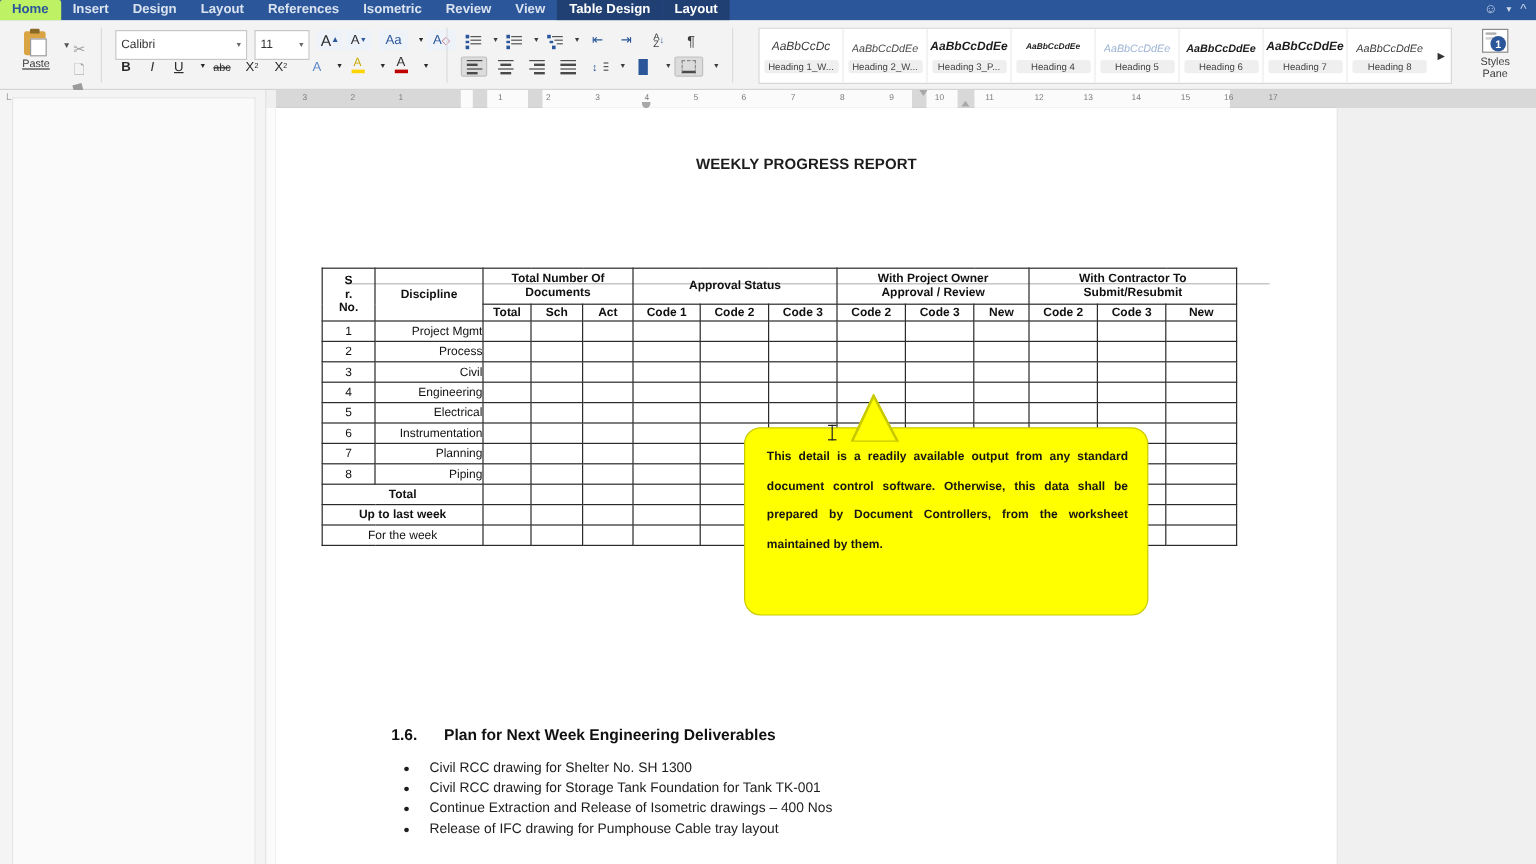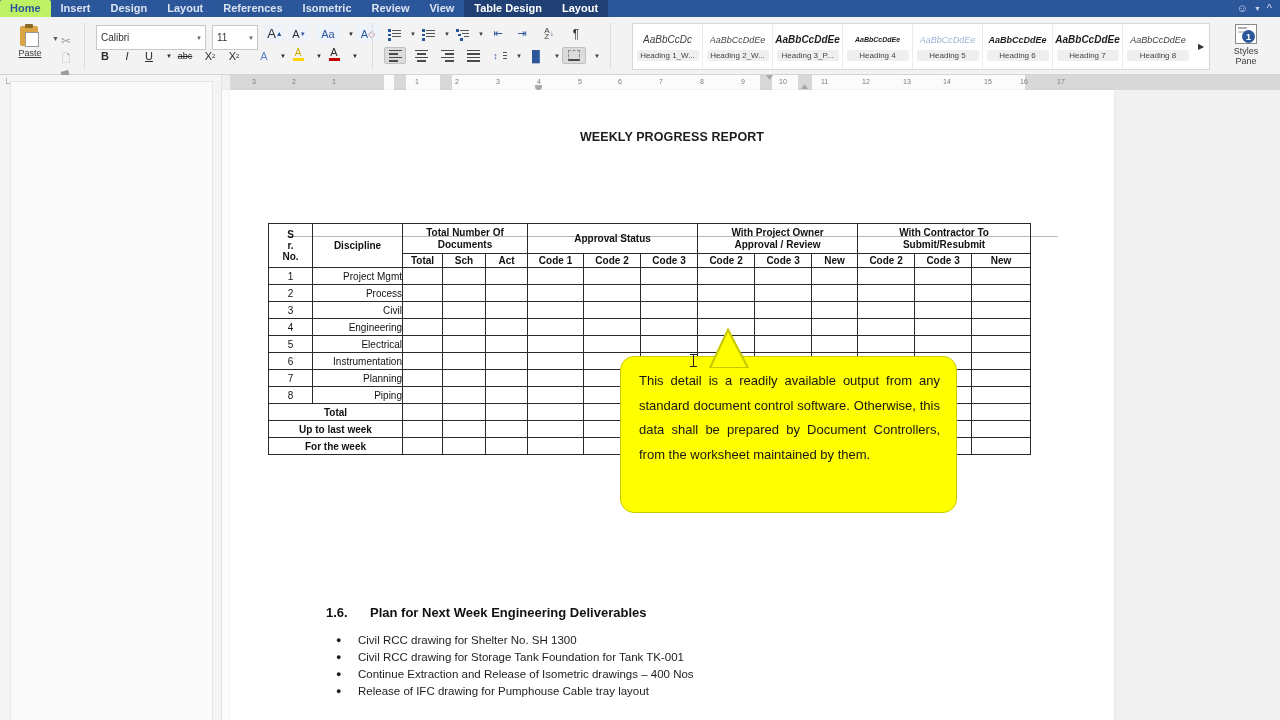--- a/index.html
+++ b/index.html
@@ -245,21 +245,21 @@
 
   
   .callout {
     position: absolute; left: 620px; top: 281px; width: 337px; height: 157px;
     background: #ffff00; border: 1.5px solid #c9c900;
     border-radius: 14px;
     z-index: 20;
   }
   .callout .txt {
     position: absolute; left: 18px; top: 12px; right: 16px;
-    font-size: 13px; font-weight: normal; color: #161616;
+    font-size: 10px; font-weight: bold; color: #161616;
     line-height: 24.5px; text-align: justify;
   }
   .tail {
     position: absolute; z-index: 21;
     left: 690px; top: 255px; width: 0; height: 0;
     border-left: 33px solid transparent;
     border-right: 33px solid transparent;
     border-bottom: 33px solid #ffff00;
     filter: drop-shadow(0 0 0 #c9c900);
   }
@@ -818,21 +818,21 @@
               <td></td>
               <td></td>
           <td></td>
               <td></td>
               <td></td>
           <td></td>
               <td></td>
               <td></td>
         </tr>
         <tr>
-          <td colspan="2" style="height:17px;font-weight:bold;margin-left:36px;">For the week</td>
+          <td colspan="2" style="height:17px;font-weight:normal;margin-left:36px;">For the week</td>
           <td></td>
               <td></td>
               <td></td>
           <td></td>
               <td></td>
               <td></td>
           <td></td>
               <td></td>
               <td></td>
           <td></td>

